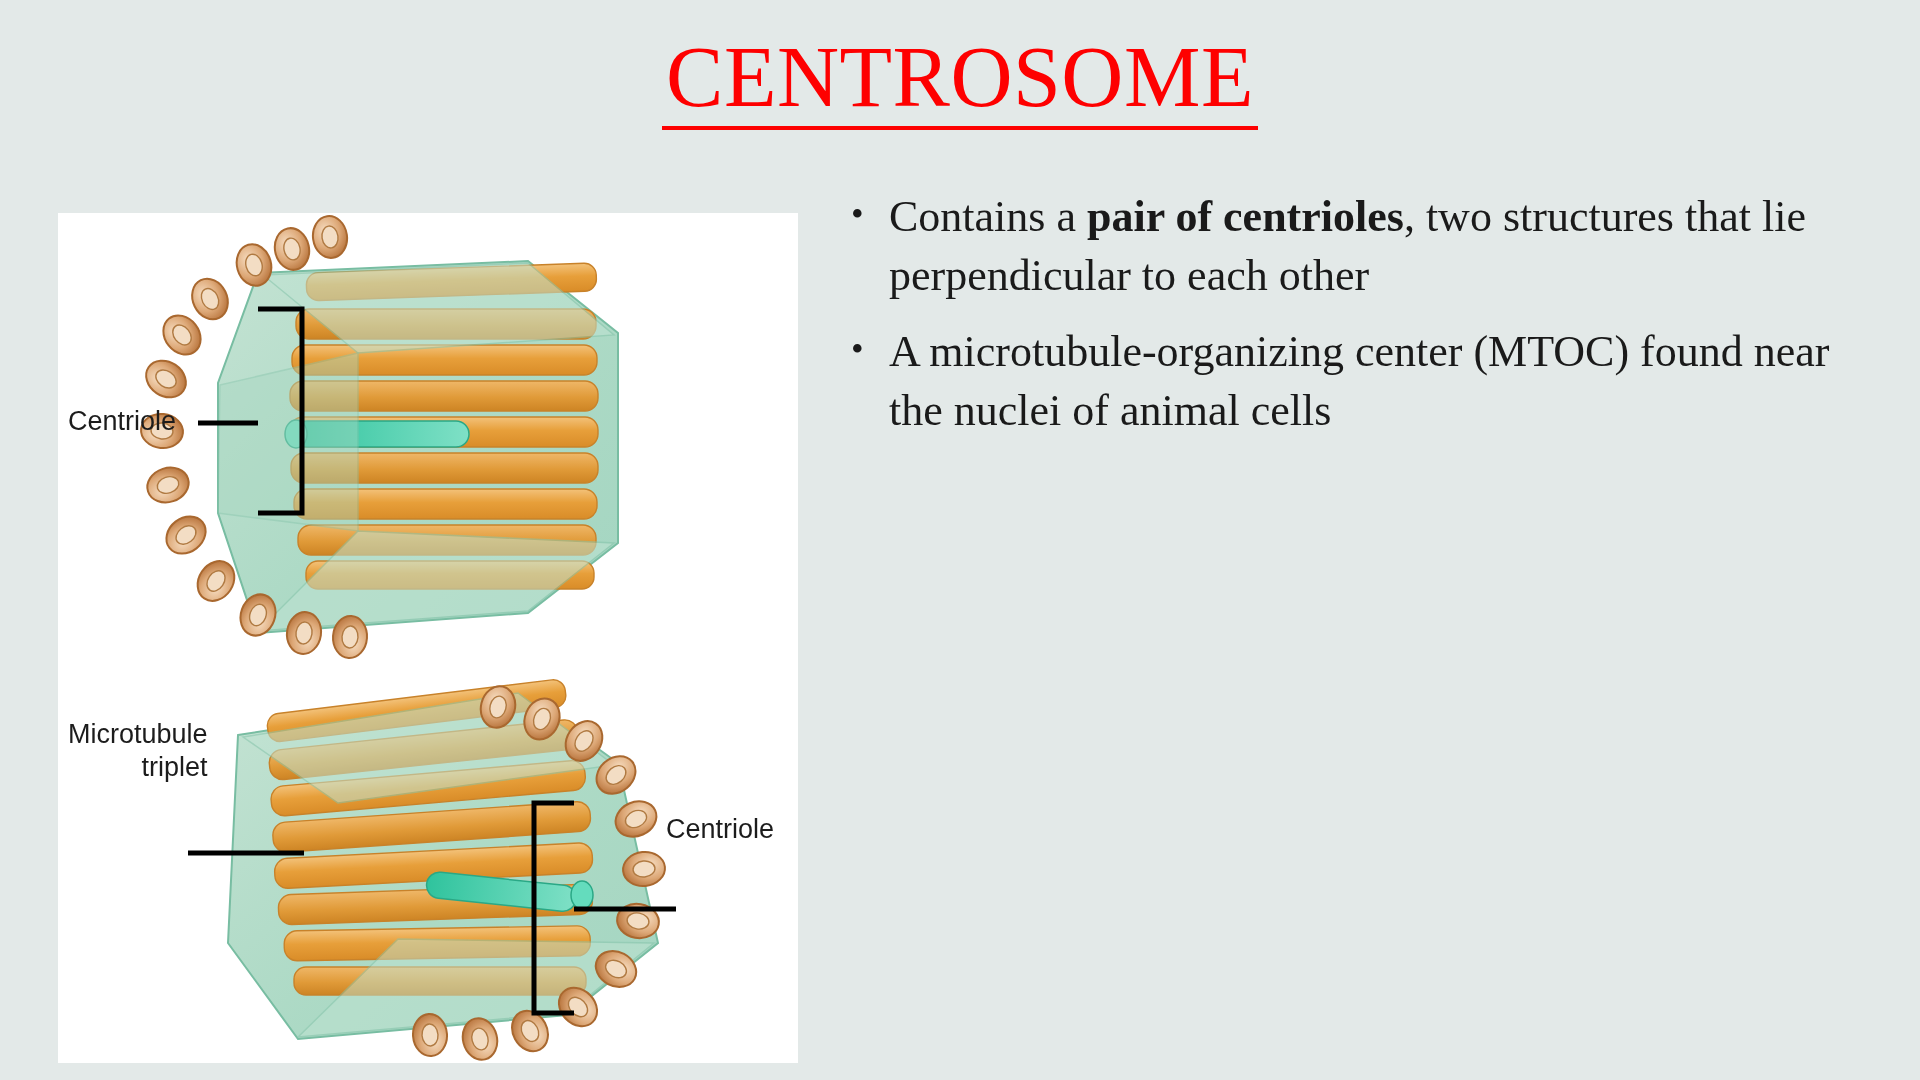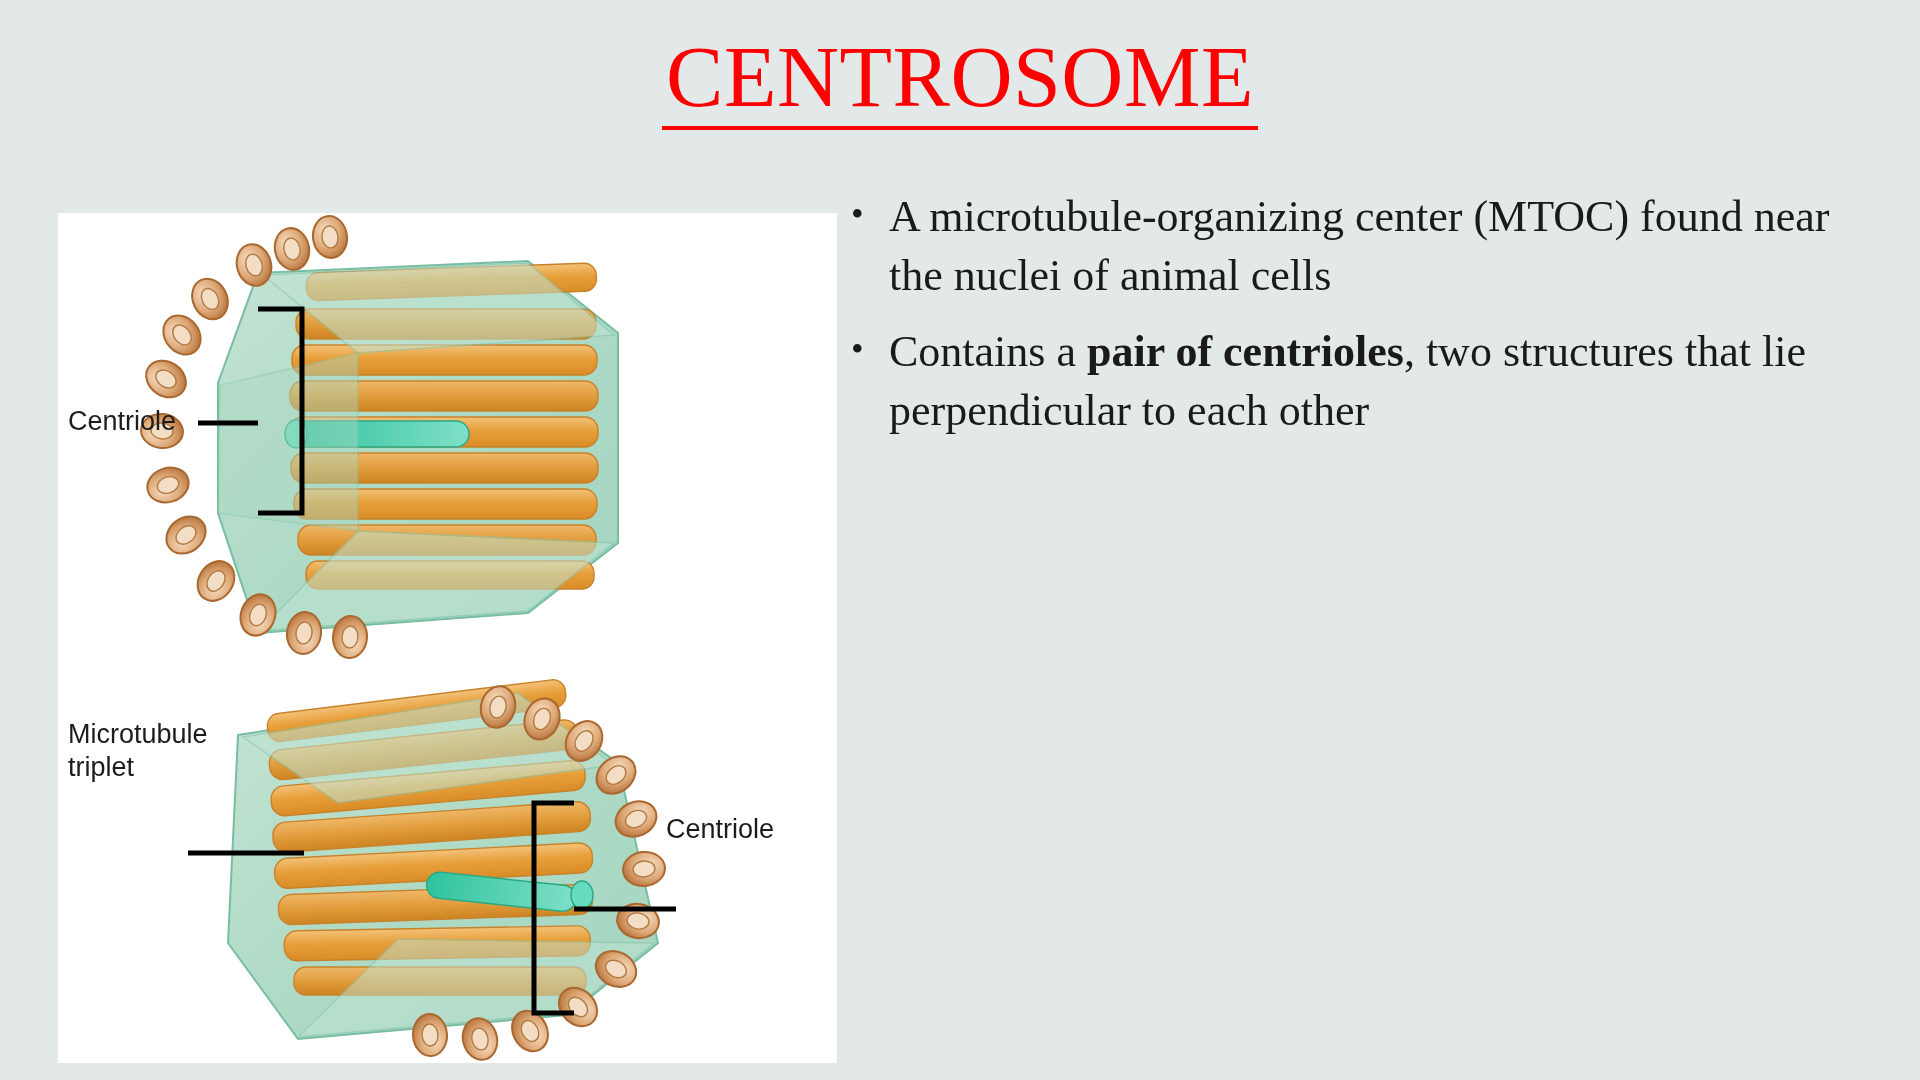--- a/index.html
+++ b/index.html
@@ -44,40 +44,39 @@
 
   
   .figure-panel {
     position: absolute;
     left: 58px;
     top: 213px;
     width: 740px;
     height: 850px;
     background: #ffffff;
     overflow: hidden;
-    padding-left: 39px;
   }
   .figure-stage {
     position: absolute;
     left: 0; top: 0;
     width: 740px;
     height: 850px;
   }
   .fig-svg { display:block; width: 740px; height: 850px; }
 
   .fig-label {
     position: absolute;
     font-family: "Liberation Sans", "DejaVu Sans", sans-serif;
     font-size: 27px;
     color: #1c1c1c;
     line-height: 1.22;
     white-space: pre-line;
   }
   .lbl-centriole-top { left: 10px; top: 192px; }
-  .lbl-mt-triplet    { left: 10px; top: 505px; }
+  .lbl-mt-triplet    { left: 10px; top: 505px; text-align: right; }
   .lbl-centriole-bot { left: 608px; top: 600px; }
 
   
   .bullets {
     position: absolute;
     left: 845px;
     top: 188px;
     width: 1040px;
   }
   .bullet {
@@ -309,17 +308,17 @@
       </svg>
 
       <div class="fig-label lbl-centriole-top">Centriole</div>
       <div class="fig-label lbl-mt-triplet">Microtubule
 triplet</div>
       <div class="fig-label lbl-centriole-bot">Centriole</div>
     </div>
   </div>
 
   <div class="bullets">
+    <div class="bullet"><span>Contains a </span><b>pair of centrioles</b><span>, two structures that lie perpendicular to each other</span></div>
     <div class="bullet"><span>A microtubule-organizing center (MTOC) found near the nuclei of animal cells</span></div>
-    <div class="bullet"><span>Contains a </span><b>pair of centrioles</b><span>, two structures that lie perpendicular to each other</span></div>
   </div>
 
 </div>
 
 </body></html>

